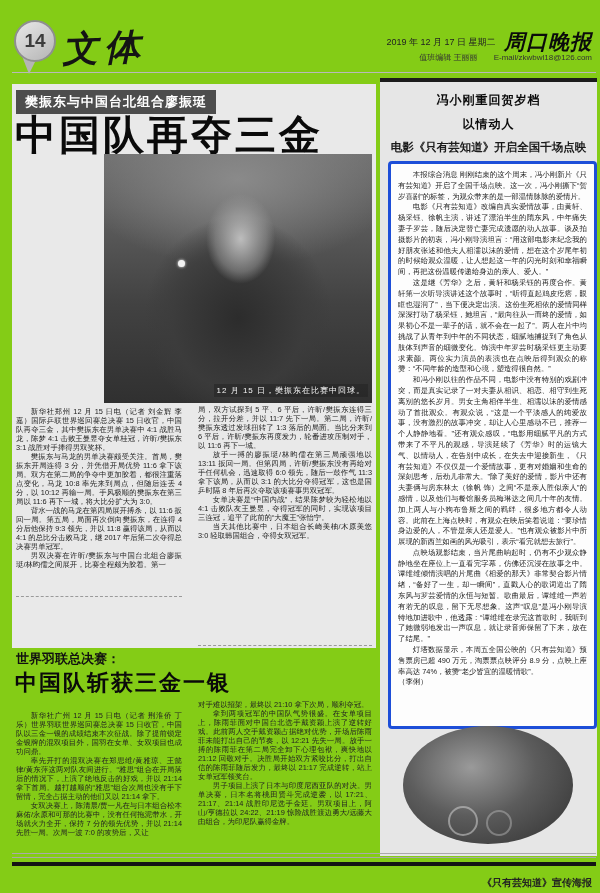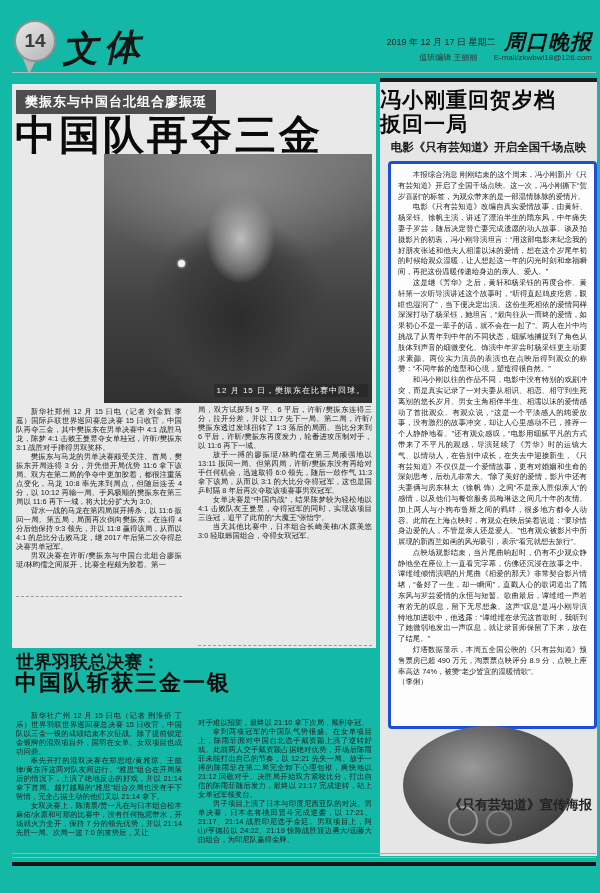--- a/index.html
+++ b/index.html
@@ -1,16 +1,16 @@
 <!DOCTYPE html>
 <html><head>
 <meta charset="utf-8">
 <style>
   html,body{margin:0;padding:0;background:#d8d8d8;}
-  .page{position:relative;width:600px;height:893px;background:#14b8a6;overflow:hidden;
+  .page{position:relative;width:600px;height:893px;background:#84cc16;overflow:hidden;
         font-family:"Liberation Sans",sans-serif;color:#1a1a1a;margin:0 auto;}
   
   .badge{position:absolute;left:14px;top:20px;width:38px;height:38px;border-radius:50%;
          background:linear-gradient(145deg,#e8e8e8,#b5b5b5);border:2px solid #8f8f8f;
          display:flex;align-items:center;justify-content:center;
          font-size:19px;font-weight:bold;color:#3c3c3c;z-index:3;}
   .badge-tail{position:absolute;left:22px;top:56px;width:0;height:0;z-index:2;
          border-left:7px solid transparent;border-right:9px solid transparent;
          border-top:18px solid #b5b5b5;}
   .section-title{position:absolute;left:62px;top:24px;font-family:"DejaVu Serif",serif;
@@ -40,44 +40,44 @@
          background:rgba(30,30,30,.45);padding:1px 3px;letter-spacing:1px;}
   .col{position:absolute;font-size:7.4px;line-height:9px;text-align:justify;color:#222;
          overflow:hidden;}
   .col p{margin:0;text-indent:2em;}
   .cont p:first-child{text-indent:0;}
   .tt-col1{left:16px;top:407px;width:166px;height:184px;}
   .tt-col2{left:198px;top:405px;width:174px;height:234px;}
   .dash1{position:absolute;left:16px;top:596px;width:166px;border-top:1px dashed #9a9a9a;}
   .dash2{position:absolute;left:198px;top:645px;width:174px;border-top:1px dashed #9a9a9a;}
   
-  .bd-kicker{position:absolute;left:16px;top:650px;font-size:18px;font-weight:bold;color:#111;}
+  .bd-kicker{position:absolute;left:16px;top:650px;font-size:13px;font-weight:bold;color:#111;}
   .bd-headline{position:absolute;left:15px;top:668px;font-size:22px;font-weight:bold;
          color:#0a0a0a;letter-spacing:2px;font-family:"Liberation Serif",serif;}
   .bd-col1{left:16px;top:711px;width:166px;height:147px;}
-  .bd-col2{left:198px;top:718px;width:174px;height:158px;}
+  .bd-col2{left:198px;top:700px;width:174px;height:158px;}
   
   .film-panel{position:absolute;left:380px;top:78px;width:217px;height:774px;
          background:#e6e6e6;border-top:4px solid #1c1c1c;}
-  .film-headline{position:absolute;left:380px;top:88px;width:217px;
-         font-size:21px;font-weight:bold;color:#0a0a0a;line-height:24px;letter-spacing:1px;}
+  .film-headline{position:absolute;left:380px;top:88px;width:217px;text-align:center;
+         font-size:12px;font-weight:bold;color:#0a0a0a;line-height:24px;letter-spacing:1px;}
   .film-subhead{position:absolute;left:380px;top:140px;width:217px;text-align:center;
          font-size:11.5px;font-weight:bold;color:#1a1a1a;}
   .film-body{position:absolute;left:388px;top:161px;width:189px;height:550px;
          background:#fdfdfd;border:3px solid #1d4ed8;border-radius:4px;padding:6px 7px;
          font-size:7.4px;line-height:10.8px;text-align:justify;color:#222;overflow:hidden;}
   .film-body p{margin:0;text-indent:2em;}
   .film-byline{text-align:left;text-indent:0 !important;}
   .poster{position:absolute;left:403px;top:726px;width:170px;height:118px;border-radius:50%;
          background:radial-gradient(ellipse at 40% 35%,#9a9a9a 0%,#5c5c5c 45%,#2f2f2f 100%);}
   .poster-wheel{position:absolute;left:448px;top:806px;width:26px;height:26px;border-radius:50%;
          border:2px solid #cfcfcf;opacity:.55;}
   .poster-wheel2{position:absolute;left:486px;top:810px;width:22px;height:22px;border-radius:50%;
          border:2px solid #bdbdbd;opacity:.45;}
-  .poster-caption{position:absolute;right:8px;top:796px;font-size:13px;font-weight:bold;color:#222;}
+  .poster-caption{position:absolute;right:8px;top:876px;font-size:10px;font-weight:bold;color:#222;}
   
   .rule-thin1{position:absolute;left:12px;top:853px;width:584px;height:1px;background:#a9a9a9;}
   .rule-thin2{position:absolute;left:12px;top:857px;width:584px;height:1px;background:#a9a9a9;}
   .rule-thick{position:absolute;left:12px;top:862px;width:584px;height:4px;background:#141414;}
 </style>
 </head>
 <body>
 
 <div class="page">
 
@@ -130,21 +130,21 @@
     </div>
   <div class="col bd-col2 cont">
       <p>对手难以招架，最终以 21:10 拿下次局，顺利夺冠。</p>
       <p>拿到两项冠军的中国队气势很盛。在女单项目上，陈雨菲面对中国台北选手戴资颖上演了逆转好戏。此前两人交手戴资颖占据绝对优势，开场后陈雨菲未能打出自己的节奏，以 12:21 先失一局。放手一搏的陈雨菲在第二局完全卸下心理包袱，爽快地以 21:12 回敬对手。决胜局开始双方紧咬比分，打出自信的陈雨菲随后发力，最终以 21:17 完成逆转，站上女单冠军领奖台。</p>
       <p>男子项目上演了日本与印度尼西亚队的对决。男单决赛，日本名将桃田贤斗完成逆袭，以 17:21、21:17、21:14 战胜印尼选手金廷。男双项目上，阿山/亨德拉以 24:22、21:19 惊险战胜渡边勇大/远藤大由组合，为印尼队赢得金牌。</p>
     </div>
 
   <div class="film-panel"></div>
   <div class="film-headline">
     <div>冯小刚重回贺岁档</div>
-    <div>扳回一局</div>
+    <div>以情动人</div>
   </div>
   <div class="film-subhead">电影《只有芸知道》开启全国千场点映</div>
   <div class="film-body">
     <div>
         <p>本报综合消息 刚刚结束的这个周末，冯小刚新片《只有芸知道》开启了全国千场点映。这一次，冯小刚撕下“贺岁喜剧”的标签，为观众带来的是一部温情脉脉的爱情片。</p>
         <p>电影《只有芸知道》改编自真实爱情故事，由黄轩、杨采钰、徐帆主演，讲述了漂泊半生的隋东风，中年痛失妻子罗芸，随后决定替亡妻完成遗愿的动人故事。谈及拍摄影片的初衷，冯小刚导演坦言：“用这部电影来纪念我的好朋友张述和他夫人相濡以沫的爱情，想在这个岁尾年初的时候给观众温暖，让人想起这一年的闪光时刻和幸福瞬间，再把这份温暖传递给身边的亲人、爱人。”</p>
         <p>这是继《芳华》之后，黄轩和杨采钰的再度合作。黄轩第一次听导演讲述这个故事时，“听得直起鸡皮疙瘩，眼眶也湿润了”，当下便决定出演。这份生死相依的爱情同样深深打动了杨采钰，她坦言，“最向往从一而终的爱情，如果初心不是一辈子的话，就不会在一起了”。两人在片中均挑战了从青年到中年的不同状态，细腻地捕捉到了角色从肢体到声音的细微变化。饰演中年罗芸时杨采钰更主动要求素颜。两位实力演员的表演也在点映后得到观众的称赞：“不同年龄的造型和心境，塑造得很自然。”</p>
         <p>和冯小刚以往的作品不同，电影中没有特别的戏剧冲突，而是真实记录了一对夫妻从相识、相恋、相守到生死离别的悠长岁月。男女主角相伴半生、相濡以沫的爱情感动了首批观众。有观众说，“这是一个平淡感人的纯爱故事，没有激烈的故事冲突，却让人心里感动不已，推荐一个人静静地看。”还有观众感叹，“电影用细腻平凡的方式带来了不平凡的观感，导演延续了《芳华》时的运镜大气、以情动人，在告别中成长，在失去中迎接新生，《只有芸知道》不仅仅是一个爱情故事，更有对婚姻和生命的深刻思考，后劲儿非常大。”除了美好的爱情，影片中还有夫妻俩与房东林太（徐帆 饰）之间“不是亲人胜似亲人”的感情，以及他们与餐馆服务员梅琳达之间几十年的友情。加上两人与小狗布鲁斯之间的羁绊，很多地方都令人动容。此前在上海点映时，有观众在映后笑着说道：“要珍惜身边爱的人，不管是亲人还是爱人。”也有观众被影片中所展现的新西兰如画的风光吸引，表示“看完就想去旅行”。</p>
         <p>点映场观影结束，当片尾曲响起时，仍有不少观众静静地坐在座位上一直看完字幕，仿佛还沉浸在故事之中。谭维维倾情演唱的片尾曲《相爱的那天》非常契合影片情绪，“备好了一生，却一瞬间”，直戳人心的歌词道出了隋东风与罗芸爱情的永恒与短暂。歌曲最后，谭维维一声若有若无的叹息，留下无尽想象。这声“叹息”是冯小刚导演特地加进歌中，他透露：“谭维维在录完这首歌时，我听到了她微弱地发出一声叹息，就让录音师保留了下来，放在了结尾。”</p>
         <p>灯塔数据显示，本周五全国公映的《只有芸知道》预售票房已超 490 万元，淘票票点映评分 8.9 分，点映上座率高达 74%，被赞“老少皆宜的温暖情歌”。</p>

